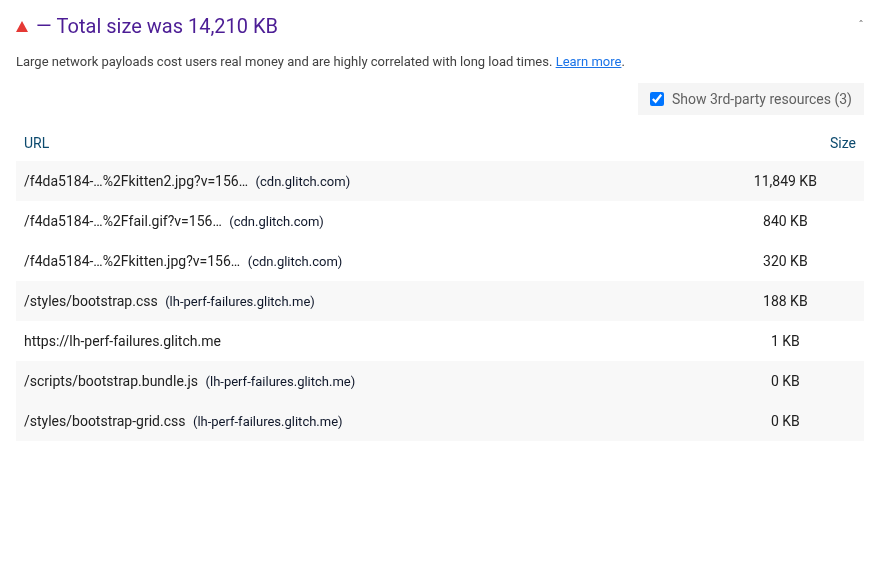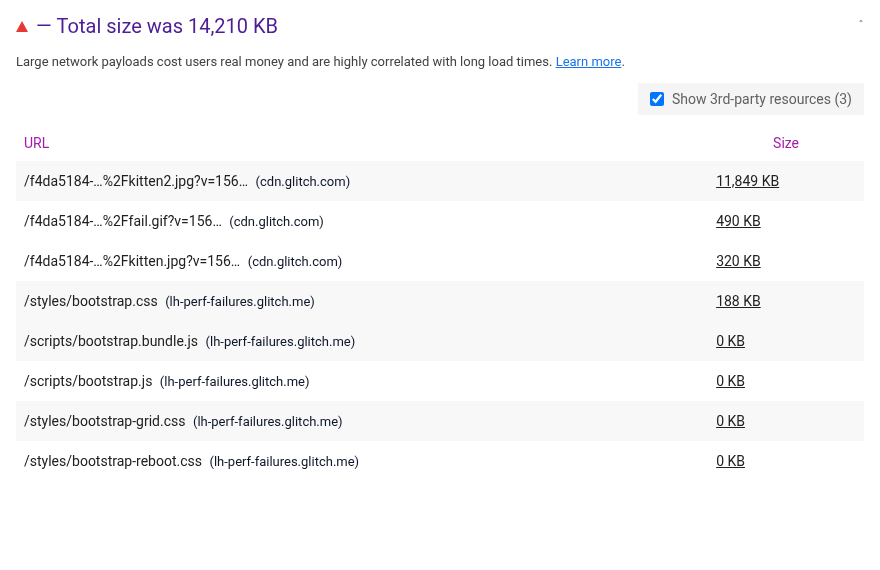--- a/index.html
+++ b/index.html
@@ -70,47 +70,46 @@
       height: 14px;
       cursor: pointer;
     }
     table {
       width: 100%;
       border-collapse: collapse;
     }
     thead th {
       text-align: left;
       font-weight: 400;
-      color: #a21caf;
+      color: #0c4a6e;
       font-size: 14px;
       padding: 10px 8px;
     }
     thead th.size-col {
-      text-align: center;
+      text-align: right;
     }
     tbody tr {
       height: 40px;
     }
     tbody tr.odd {
       background: #f8f8f8;
     }
     tbody tr.even {
       background: #fff;
       margin-left: 32px;
     }
     tbody td {
       padding: 0 8px;
       font-size: 14px;
       color: #212121;
       vertical-align: middle;
     }
     td.size-cell {
-      text-align: left;
+      text-align: center;
       white-space: nowrap;
-      text-decoration: underline;
     }
     .origin {
       color: #0f172a;
       font-size: 13px;
       margin-left: 4px;
     }
   </style>
 </head>
 <body>
 
@@ -143,42 +142,38 @@
         <th class="size-col">Size</th>
       </tr>
     </thead>
     <tbody id="rows">
         <tr class="odd">
           <td><span>/f4da5184-…%2Fkitten2.jpg?v=156…</span> <span class="origin">(cdn.glitch.com)</span></td>
           <td class="size-cell">11,849 KB</td>
         </tr>
         <tr class="even">
           <td><span>/f4da5184-…%2Ffail.gif?v=156…</span> <span class="origin">(cdn.glitch.com)</span></td>
-          <td class="size-cell">490 KB</td>
+          <td class="size-cell">840 KB</td>
         </tr>
         <tr class="even">
           <td><span>/f4da5184-…%2Fkitten.jpg?v=156…</span> <span class="origin">(cdn.glitch.com)</span></td>
           <td class="size-cell">320 KB</td>
         </tr>
         <tr class="odd">
           <td><span>/styles/bootstrap.css</span> <span class="origin">(lh-perf-failures.glitch.me)</span></td>
           <td class="size-cell">188 KB</td>
         </tr>
+        <tr class="even">
+          <td><span>https://lh-perf-failures.glitch.me</span></td>
+          <td class="size-cell">1 KB</td>
+        </tr>
         <tr class="odd">
           <td><span>/scripts/bootstrap.bundle.js</span> <span class="origin">(lh-perf-failures.glitch.me)</span></td>
           <td class="size-cell">0 KB</td>
         </tr>
-        <tr class="even">
-          <td><span>/scripts/bootstrap.js</span> <span class="origin">(lh-perf-failures.glitch.me)</span></td>
-          <td class="size-cell">0 KB</td>
-        </tr>
         <tr class="odd">
           <td><span>/styles/bootstrap-grid.css</span> <span class="origin">(lh-perf-failures.glitch.me)</span></td>
-          <td class="size-cell">0 KB</td>
-        </tr>
-        <tr class="even">
-          <td><span>/styles/bootstrap-reboot.css</span> <span class="origin">(lh-perf-failures.glitch.me)</span></td>
           <td class="size-cell">0 KB</td>
         </tr>
       </tbody>
   </table>
 
 </div>
 
 </body></html>

